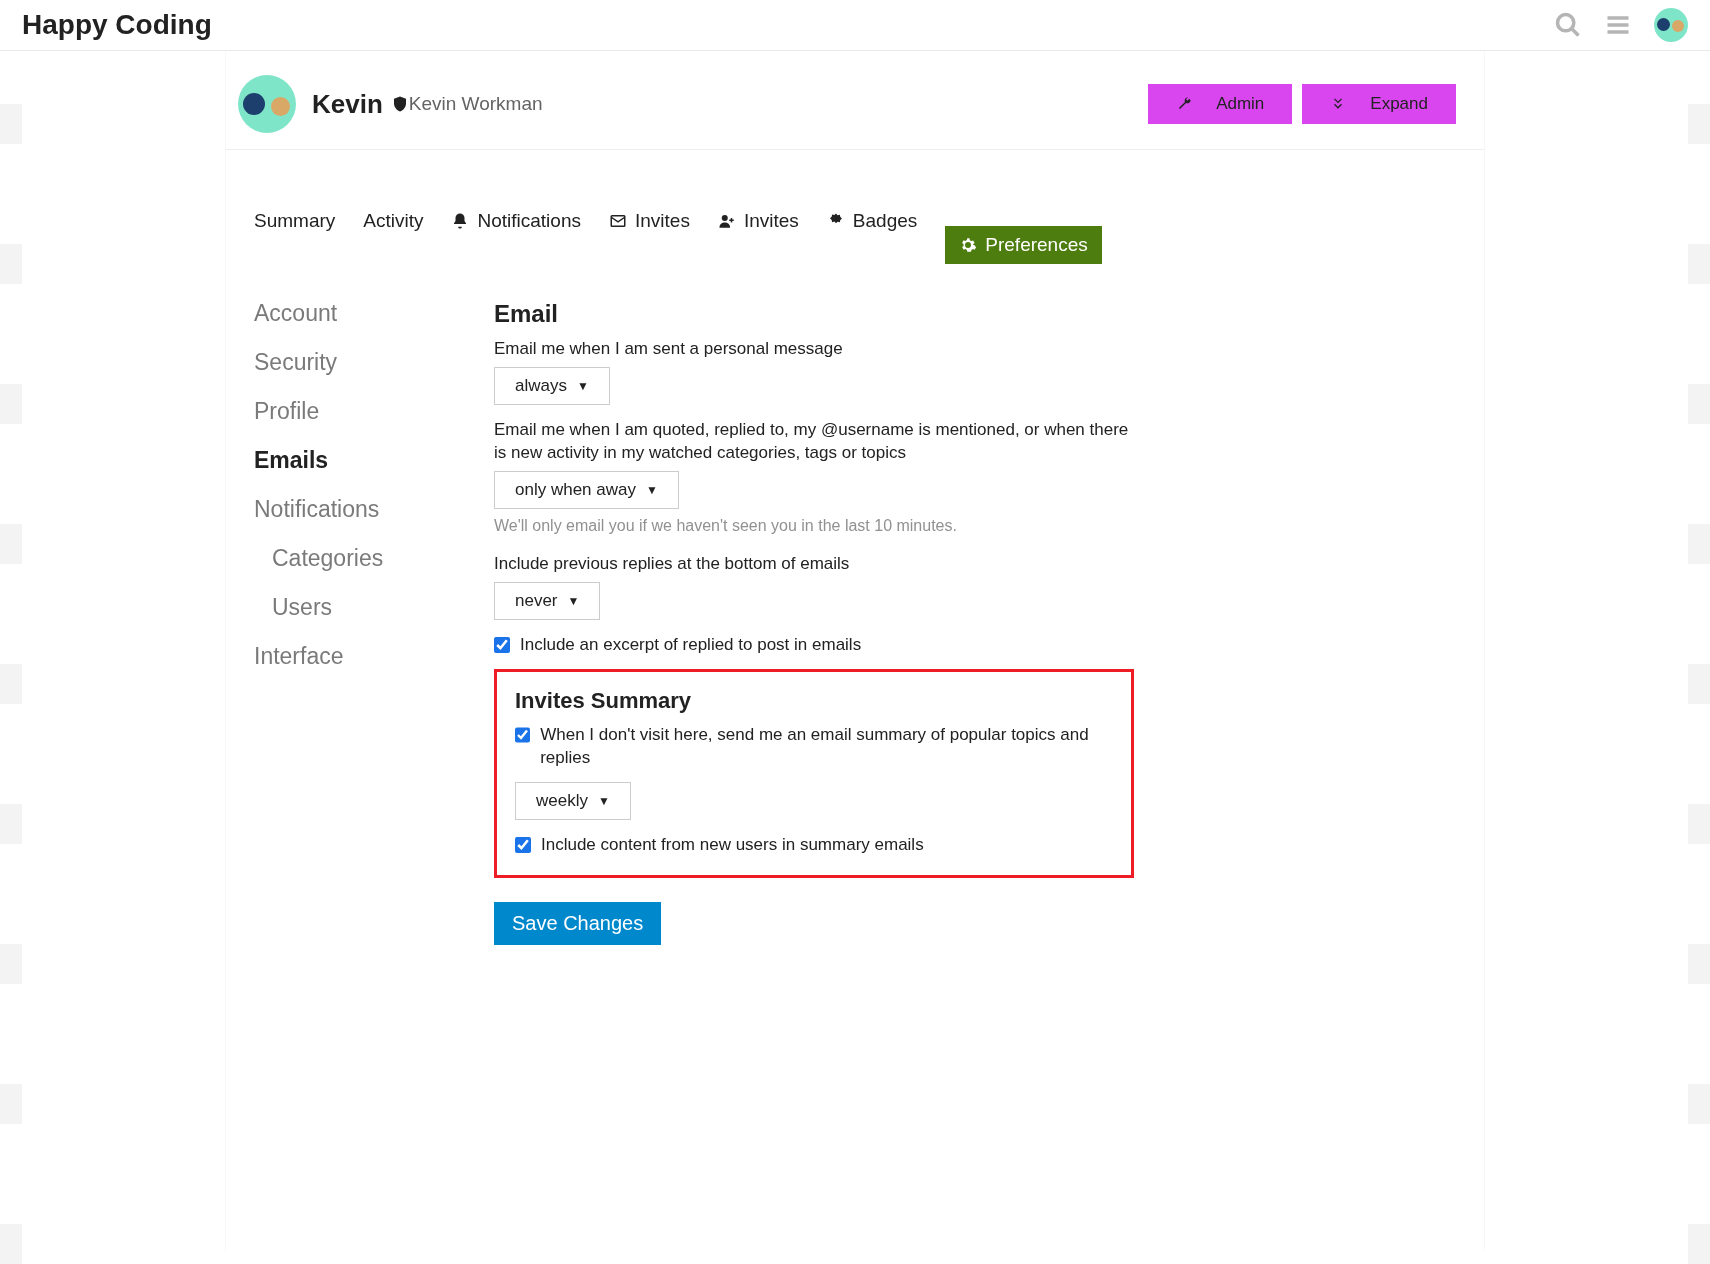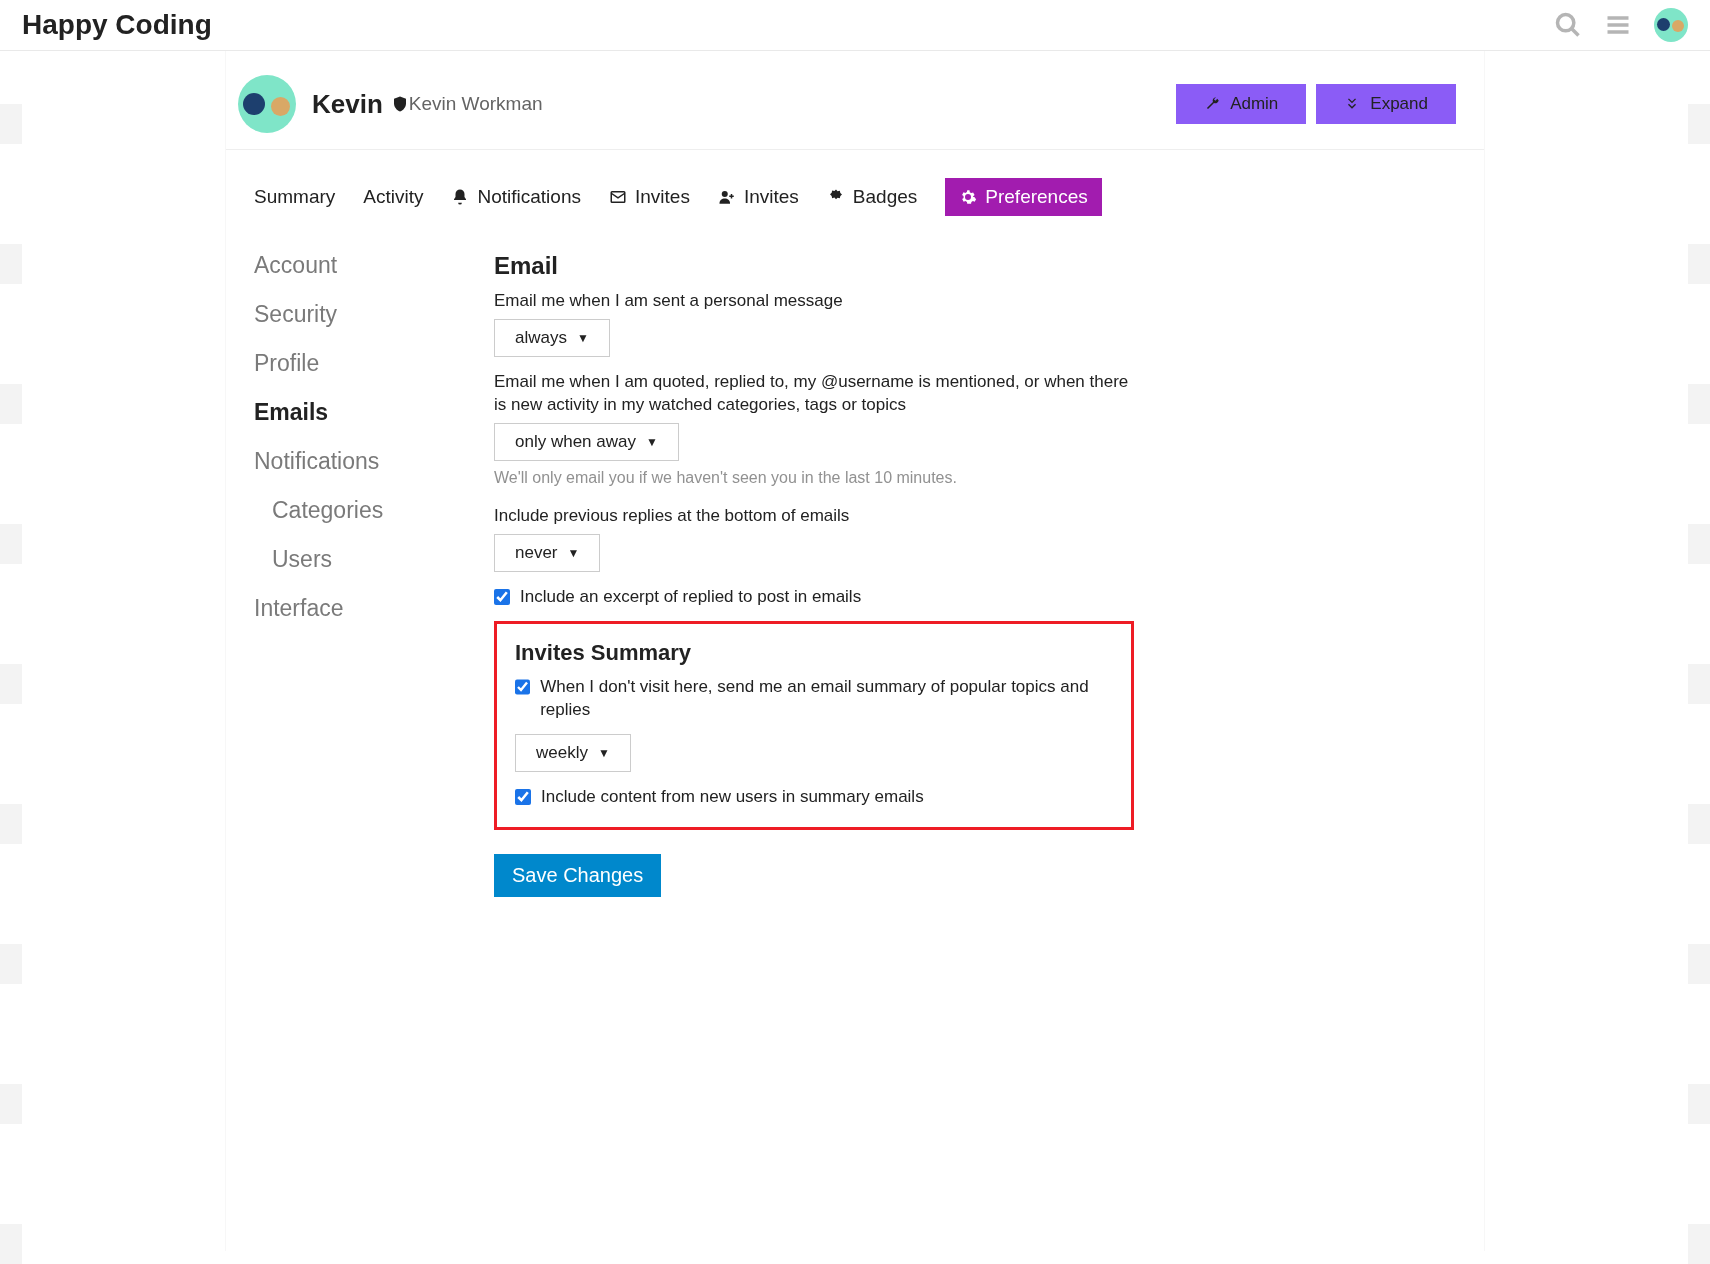--- a/index.html
+++ b/index.html
@@ -24,27 +24,27 @@
   .profile-header { display: flex; align-items: center; justify-content: space-between; padding: 24px 28px 16px 12px; border-bottom: 1px solid #eee;}
   .profile-left { display: flex; align-items: center; gap: 16px; }
   .avatar-large { width: 58px; height: 58px; border-radius: 50%; background: #7fe5c8; position: relative; overflow: hidden;}
   .avatar-large::after{ content:""; position:absolute; left:5px; top:18px; width:22px; height:22px; background:#1d3f6e; border-radius:50%;}
   .avatar-large::before{ content:""; position:absolute; right:6px; top:22px; width:19px; height:19px; background:#d9a866; border-radius:50%;}
   .profile-names { display:flex; }
   .profile-username { font-size: 26px; font-weight: bold; display:flex; align-items:center; gap:8px;}
   .shield-icon svg{ width:18px; height:18px; }
   .profile-realname { font-size: 19px; color:#646464; margin-top:4px;}
   .profile-right { display:flex; gap:10px; }
-  .btn-grey { background:#8b5cf6; border:none; padding: 10px 28px; font-size: 17px; color:#222; cursor:pointer; display:flex; align-items:center; gap:10px;}
+  .btn-grey { background:#d946ef; border:none; padding: 10px 28px; font-size: 17px; color:#222; cursor:pointer; display:flex; align-items:center; gap:24px;}
   .btn-grey svg{width:16px; height:16px;}
 
   .tabs { display:flex; gap: 28px; padding: 0 28px; margin-top: 28px; align-items:center;}
   .tab { font-size: 19px; color:#222; display:flex; align-items:center; gap:8px; padding: 8px 0; cursor:pointer;}
   .tab svg{ width:18px; height:18px;}
-  .tab.active-pref { background:#a21caf; color:#fff; padding:8px 14px;}
+  .tab.active-pref { background:#4d7c0f; color:#fff; padding:8px 14px;margin-top:48px;}
   .tab.active-pref svg{ fill:#fff;}
 
   .content-row { display:flex; padding: 36px 28px 40px 28px; gap: 40px; }
   .sidebar { width: 200px; flex-shrink:0; display:flex; flex-direction:column; gap: 22px;}
   .side-item { font-size: 23px; color:#7a7a7a; cursor:pointer;}
   .side-item.active { color:#222; font-weight:bold;}
   .side-sub { padding-left: 18px; }
 
   .settings { flex:1; max-width: 640px; }
   .settings h2.section-title{ font-size:24px; font-weight:bold; margin-bottom: 10px;}

